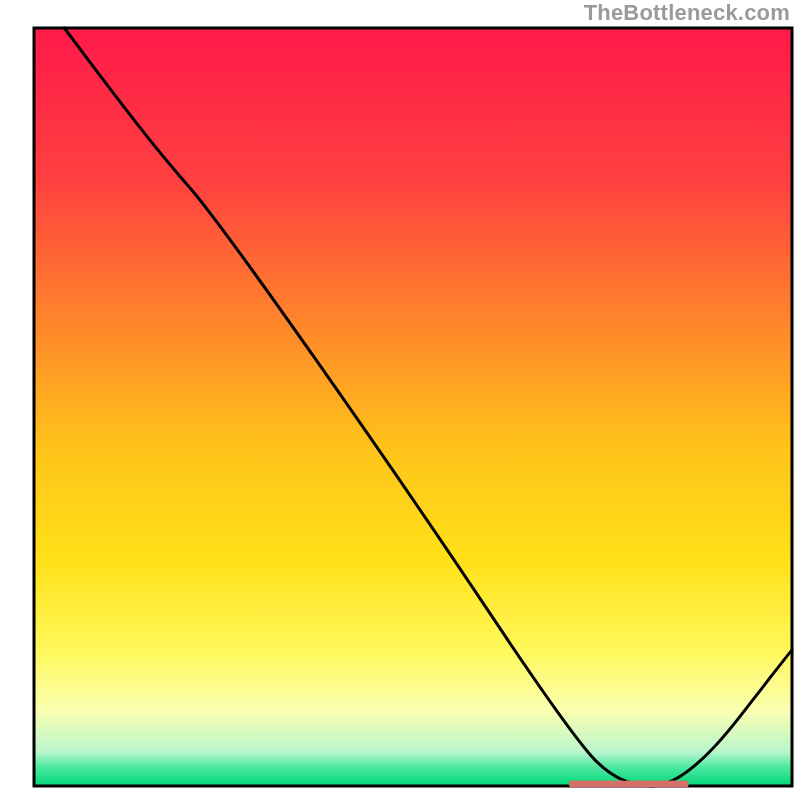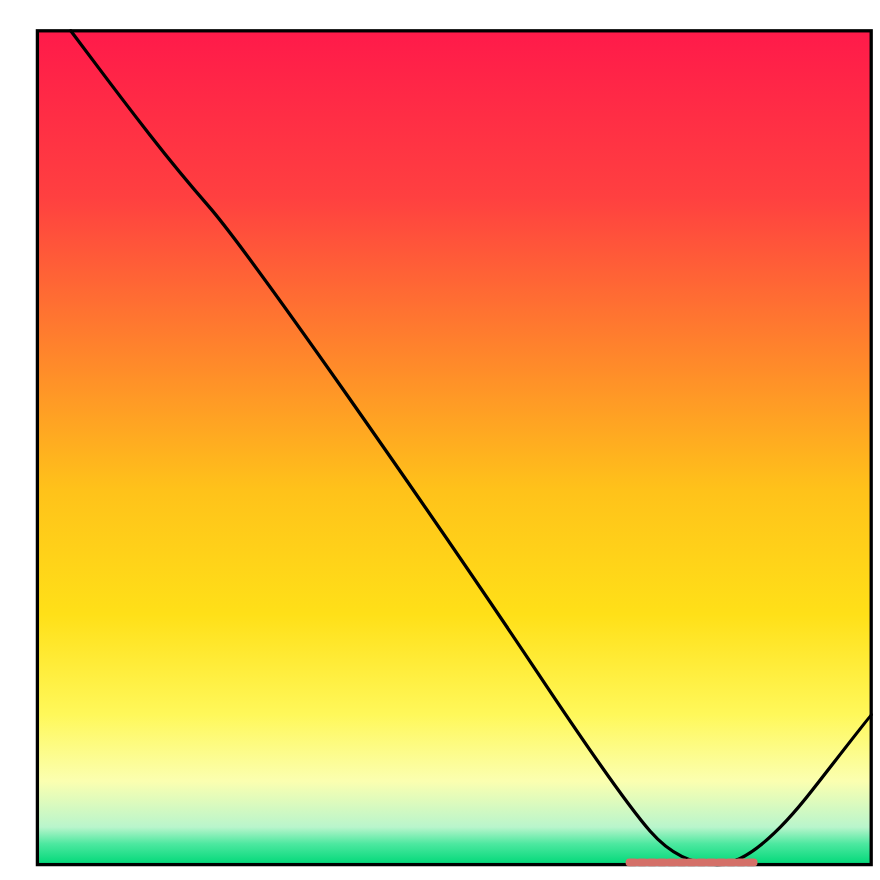--- a/index.html
+++ b/index.html
@@ -27,20 +27,21 @@
   svg.plot {
     position: absolute;
     left: 0;
     top: 0;
   }
 </style>
 </head>
 <body>
 
 <div class="stage">
+  <div class="watermark">TheBottleneck.com</div>
 
   <svg class="plot" width="800" height="800" viewBox="0 0 800 800">
     <defs>
       <linearGradient id="heat" x1="0" y1="0" x2="0" y2="1">
           <stop offset="0.00%" stop-color="#ff1a4a"></stop>
           <stop offset="20.00%" stop-color="#ff4040"></stop>
           <stop offset="40.00%" stop-color="#ff8a2a"></stop>
           <stop offset="55.00%" stop-color="#ffc21a"></stop>
           <stop offset="70.00%" stop-color="#ffe018"></stop>
           <stop offset="82.00%" stop-color="#fff85a"></stop>

